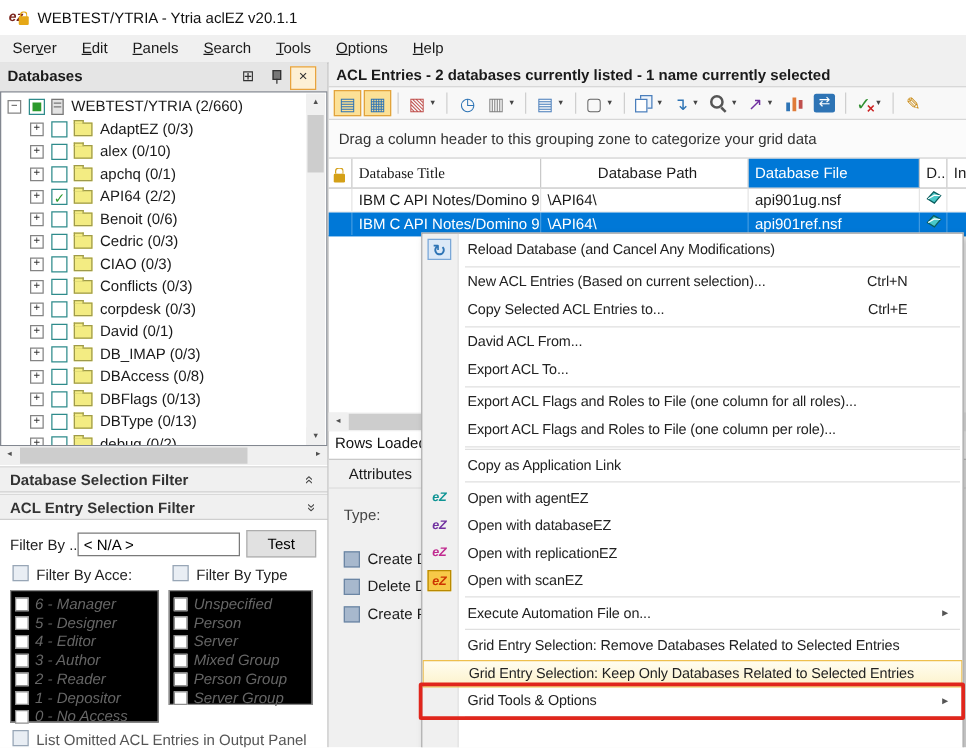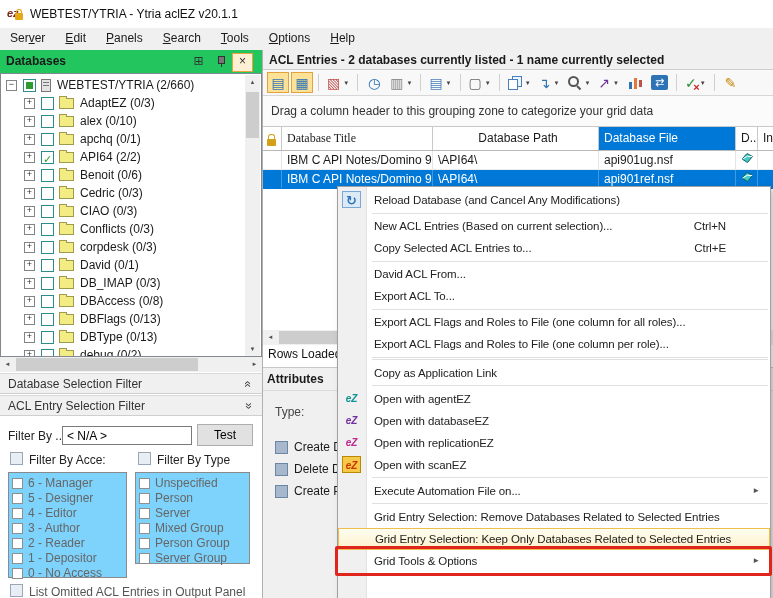--- a/index.html
+++ b/index.html
@@ -14,21 +14,21 @@
   .app-icon-ez{font-weight:bold;font-style:italic;font-size:11px;color:#7b241c;}
   .app-icon-lock{position:absolute;left:8px;top:7px;width:8px;height:7px;background:#e6a817;border-radius:1px;}
   .app-icon-lock::before{content:"";position:absolute;left:1px;top:-4px;width:4px;height:4px;
        border:1.5px solid #e6a817;border-bottom:none;border-radius:3px 3px 0 0;}
   #title-text{position:absolute;left:30px;top:7px;color:#111;}
   #menubar{left:0;top:28px;width:773px;height:22px;background:#f0f0f0;border-bottom:1px solid #d5d5d5;}
   .menubar-item{display:inline-block;padding:3px 10px;cursor:default;}
   .menubar-item u{text-decoration:underline;}
 
   
-  #left-caption{left:0;top:50px;width:262px;height:23px;background:#22c55e;text-decoration:underline;}
+  #left-caption{left:0;top:50px;width:262px;height:23px;background:#e5e5e5;text-decoration:underline;}
   #left-caption .cap-text{position:absolute;left:6px;top:4px;font-weight:bold;}
   .cap-icon{position:absolute;top:3px;width:17px;height:17px;text-align:center;line-height:16px;color:#333;font-size:12px;}
   #icon-expandwin{left:190px;}
   #icon-pin{left:212px;}
   #icon-close{left:232px;width:19px;border:1px solid #e8a33d;background:#fdf0d5;line-height:15px;}
   .pin-shape{position:absolute;left:6px;top:3px;width:5px;height:6px;border:1px solid #333;background:#777;}
   .pin-shape::after{content:"";position:absolute;left:2px;top:6px;width:1px;height:4px;background:#333;}
 
   #db-tree{left:0;top:73px;width:262px;height:284px;background:#fff;border:1px solid #828790;box-sizing:border-box;overflow:hidden;}
   #db-tree-body{position:absolute;left:0;top:2px;width:244px;}
@@ -48,36 +48,36 @@
 
   
   .sb-track-v{position:absolute;right:1px;top:1px;width:15px;height:282px;background:#f0f0f0;}
   .sb-arrow{position:absolute;width:15px;height:15px;background:#f0f0f0;color:#505050;font-size:6px;text-align:center;line-height:15px;}
   .sb-thumb-v{position:absolute;left:1px;top:17px;width:13px;height:46px;background:#cdcdcd;}
   #tree-hscroll{left:0;top:357px;width:262px;height:15px;background:#f0f0f0;}
   .sb-thumb-h{position:absolute;top:1px;height:13px;background:#cdcdcd;}
 
   
   .filter-caption{width:262px;height:21px;background:#f0f0f0;border-top:1px solid #d9d9d9;border-bottom:1px solid #cfcfcf;box-sizing:border-box;color:#333;}
-  .filter-caption .fc-text{position:absolute;left:8px;top:3px;}
+  .filter-caption .fc-text{position:absolute;left:8px;top:3px;font-weight:bold;}
   .chev{position:absolute;right:10px;top:3px;display:inline-block;color:#444;font-size:12px;}
   .chev.up{transform:rotate(90deg);}
   .chev.down{transform:rotate(-90deg);}
   #fc1{left:0;top:373px;}
   #fc2{left:0;top:395px;}
   #left-bg{left:0;top:372px;width:262px;height:226px;background:#f0f0f0;z-index:-1;}
   #filter-by-label{left:8px;top:429px;color:#222;}
   #filter-input{left:62px;top:426px;width:120px;height:17px;border:1px solid #7a7a7a;font-family:inherit;font-size:12px;padding:0 4px;}
   #test-btn{left:197px;top:424px;width:56px;height:22px;background:#e1e1e1;border:1px solid #adadad;font-family:inherit;font-size:12px;}
   .flt-cb{width:13px;height:13px;border:1px solid #98a6b6;background:#e9eef4;display:inline-block;box-sizing:border-box;}
   #cb-acce{left:10px;top:452px;}
   #cb-type{left:138px;top:452px;}
   #lbl-acce{left:29px;top:453px;color:#222;}
   #lbl-type{left:157px;top:453px;color:#222;}
-  .listbox{background:#7dd3fc;border:1px solid #8a8a8a;box-sizing:border-box;padding-top:3px;}
+  .listbox{background:#000000;border:1px solid #8a8a8a;box-sizing:border-box;padding-top:3px;font-style:italic;}
   #acc-list{left:8px;top:472px;width:119px;height:106px;}
   #type-list{left:135px;top:472px;width:115px;height:92px;}
   .opt-row{height:15px;line-height:15px;display:flex;align-items:center;padding-left:3px;color:#666;}
   .opt-cb{width:11px;height:11px;border:1px solid #8f8f8f;background:#fff;flex:none;margin-right:5px;box-sizing:border-box;}
   #bottom-cb{left:10px;top:584px;}
   #bottom-cb-label{left:29px;top:585px;color:#555;white-space:nowrap;}
 
   
   #vdivider{left:262px;top:50px;width:1px;height:548px;background:#b0b0b0;}
   #right-bg{left:263px;top:50px;width:510px;height:548px;background:#fff;}
@@ -115,21 +115,21 @@
   .lock-ic::before{content:"";position:absolute;left:1px;top:-5px;width:5px;height:4px;border:1.5px solid #d4a017;border-bottom:none;border-radius:3px 3px 0 0;}
   .grid-row{position:absolute;left:263px;width:510px;height:19px;display:flex;background:#fff;border-bottom:1px solid #ececec;box-sizing:border-box;}
   .grid-row.selected{background:#0078d7;color:#fff;border-bottom-color:#0078d7;}
   .gr-cell{flex:none;box-sizing:border-box;line-height:18px;padding-left:5px;white-space:nowrap;overflow:hidden;border-right:1px solid #e5e5e5;}
   .grid-row.selected .gr-cell{border-right-color:rgba(255,255,255,.25);}
   .gr-cell.iconcell{display:flex;align-items:center;justify-content:center;padding-left:0;}
 
   #grid-hscroll{left:263px;top:330px;width:510px;height:15px;background:#f0f0f0;}
   #rows-loaded{left:268px;top:347px;color:#111;}
   #attr-caption{left:263px;top:367px;width:510px;height:24px;background:#f0f0f0;border-top:1px solid #c9c9c9;border-bottom:1px solid #dadada;box-sizing:border-box;}
-  #attr-caption span{position:absolute;left:4px;top:4px;font-weight:bold;}
+  #attr-caption span{position:absolute;left:16px;top:4px;font-weight:normal;}
   #attr-content{left:263px;top:391px;width:510px;height:207px;background:#f0f0f0;}
   #type-label{left:275px;top:405px;color:#444;}
   .attr-row{position:absolute;left:275px;display:flex;align-items:center;}
   .attr-cb{width:13px;height:13px;border:1px solid #6c86a4;background:#a7b8cd;flex:none;margin-right:6px;box-sizing:border-box;}
 
   
   #context-menu{left:337px;top:186px;width:434px;height:416px;background:#ffffff;border:1px solid #a0a0a0;
        box-sizing:border-box;box-shadow:3px 3px 6px rgba(0,0,0,.25);z-index:5;overflow:hidden;}
   #menu-gutter{position:absolute;left:0;top:0;bottom:0;width:28px;background:#f0f0f0;border-right:1px solid #e2e2e2;}
   #menu-items{position:absolute;left:0;top:2px;right:0;}

